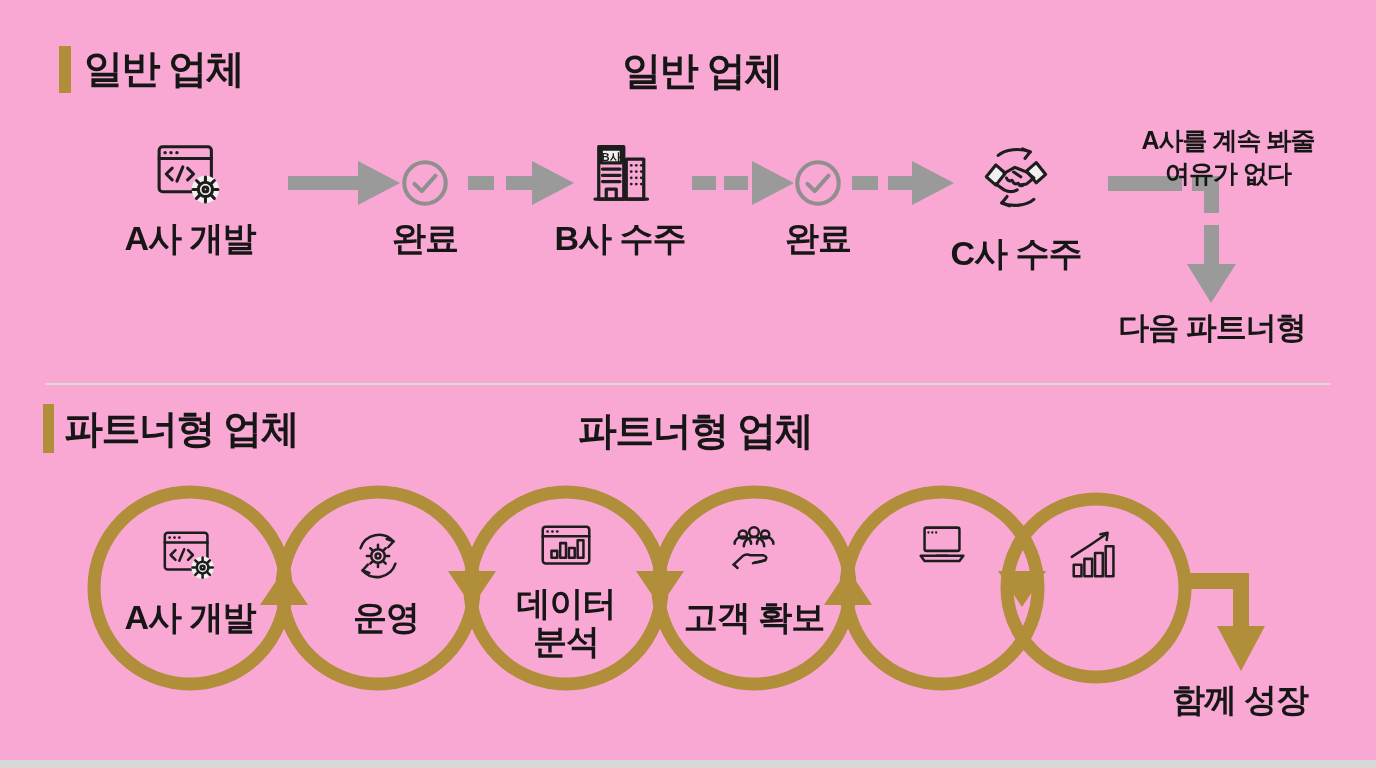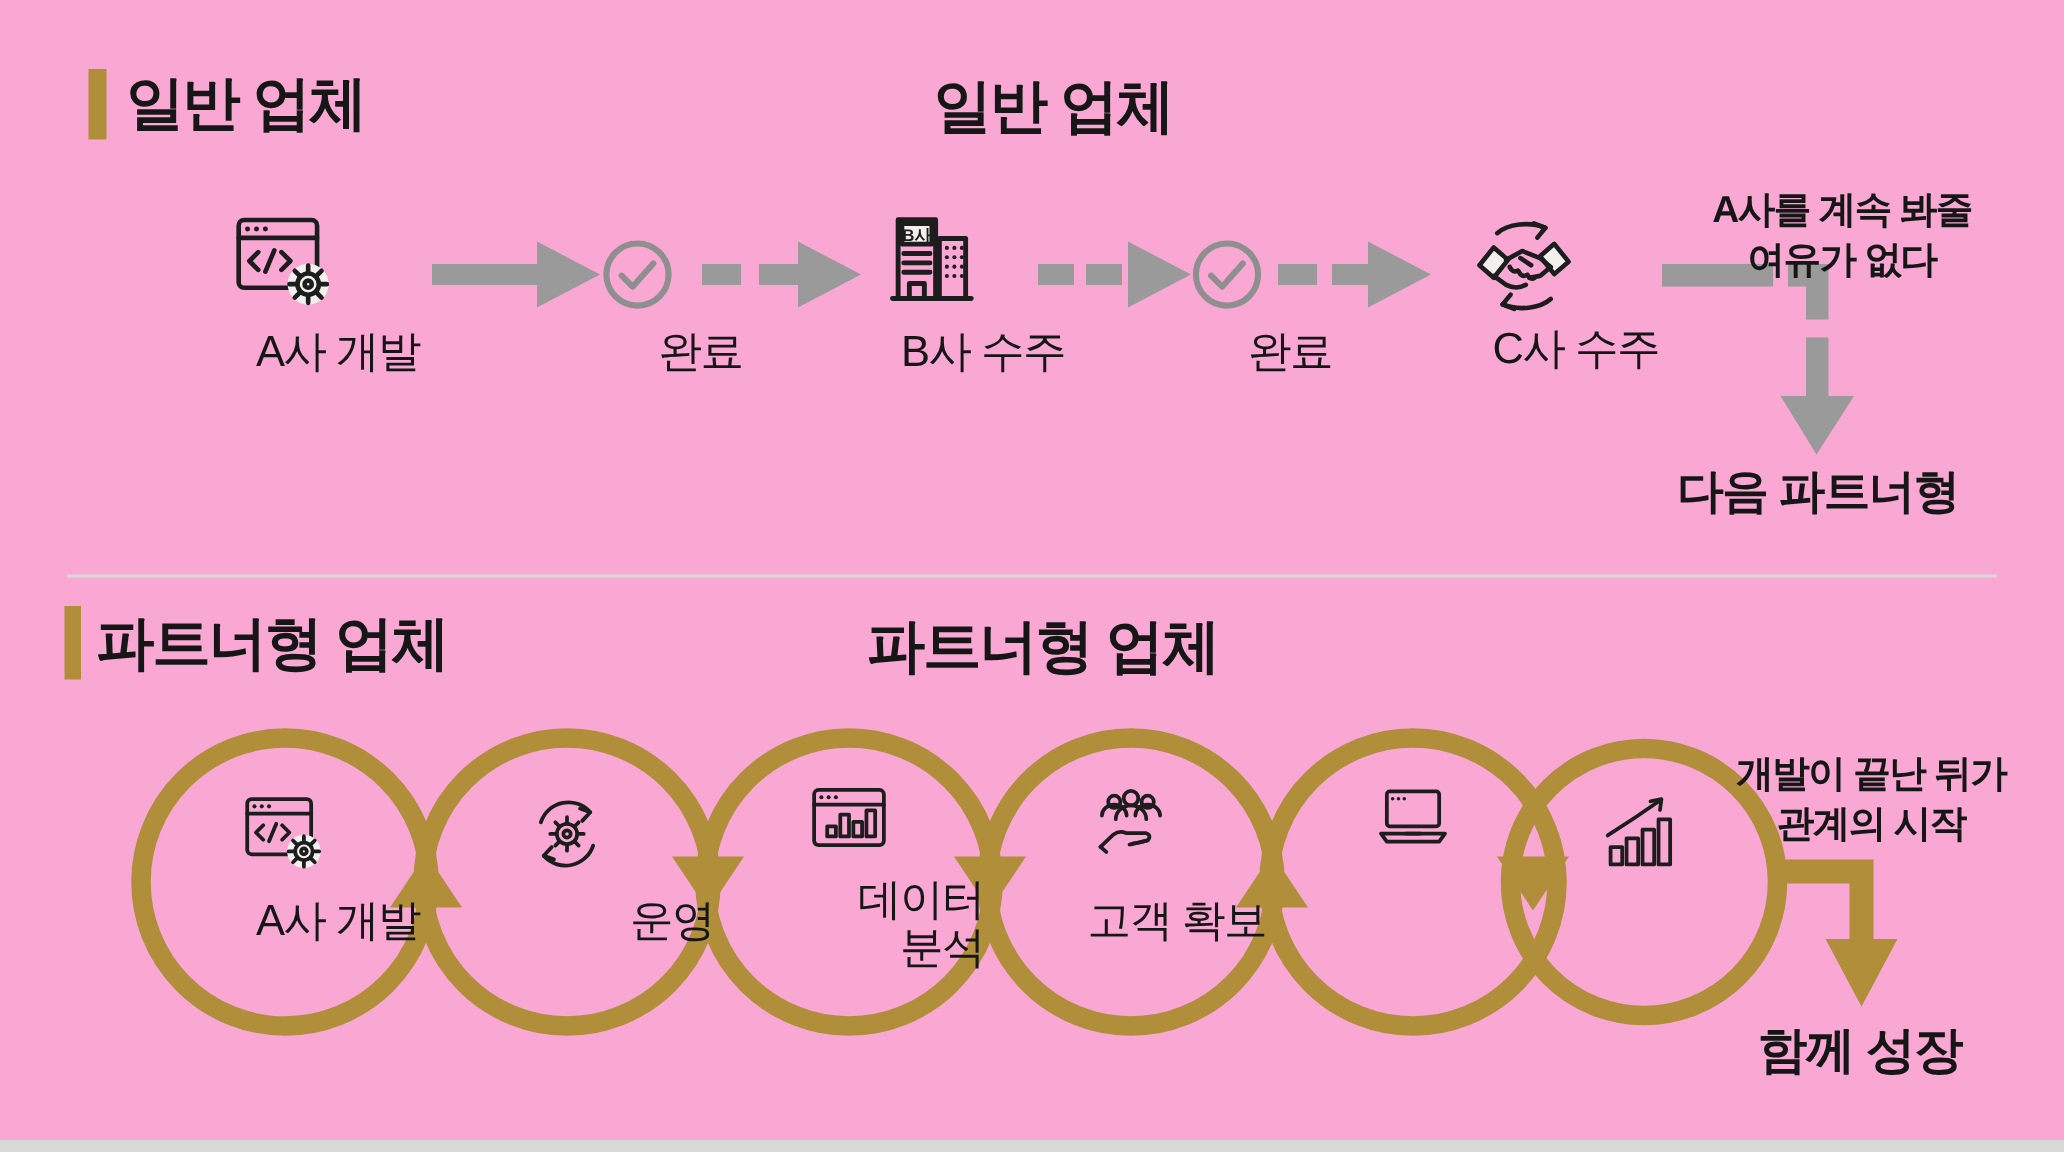--- a/index.html
+++ b/index.html
@@ -4,21 +4,21 @@
 <style>
   html,body{margin:0;padding:0;background:#d8d8d6;}
   .canvas{
     position:relative;width:1376px;height:760px;background:#f9a8d4;
     font-family:"Liberation Sans",sans-serif;color:#161616;overflow:hidden;
   }
   .abs{position:absolute;}
   .accent-bar{position:absolute;background:#B08E3A;}
   .h-left{position:absolute;font-weight:bold;font-size:39px;letter-spacing:-1.5px;white-space:nowrap;}
   .h-center{position:absolute;font-weight:bold;font-size:39px;letter-spacing:-1.5px;text-align:center;}
-  .step-label{position:absolute;font-weight:normal;font-size:29px;text-align:right;line-height:1.12;white-space:pre-line;letter-spacing:-1px;}
+  .step-label{position:absolute;font-weight:bold;font-size:34px;text-align:center;line-height:1.12;white-space:pre-line;letter-spacing:-1px;}
   .annotation{position:absolute;font-weight:bold;font-size:25px;text-align:center;line-height:1.3;white-space:pre-line;letter-spacing:-1px;margin-top:36px;}
   .outcome{position:absolute;font-weight:bold;text-align:center;white-space:nowrap;letter-spacing:-1px;}
   .divider{position:absolute;left:45px;top:383px;width:1286px;height:2px;background:#DBDAD7;}
   svg{display:block;}
   .overlay{position:absolute;left:0;top:0;pointer-events:none;}
   .ink{stroke:#1d1d1d;fill:none;stroke-width:2.6;stroke-linecap:round;stroke-linejoin:round;}
 </style>
 </head>
 <body>
 
@@ -148,21 +148,21 @@
       <path d="M30,27 L36,31"></path>
       <path d="M15,37 L22,42 Q28,45 33,42"></path>
       <path d="M24,32 q1.5,3.5 4.5,2 M29,34.5 q1.5,3.5 4.5,2 M34,36.5 q1.5,3 4,1.5"></path>
     </g>
   </svg>
 
   <div class="step-label" style="left:100px;top:219px;width:180px;">A사 개발</div>
   <div class="step-label" style="left:355px;top:219px;width:140px;">완료</div>
   <div class="step-label" style="left:530px;top:219px;width:180px;">B사 수주</div>
   <div class="step-label" style="left:748px;top:219px;width:140px;">완료</div>
-  <div class="step-label" style="left:926px;top:217px;width:180px;">C사 수주</div>
+  <div class="step-label" style="left:926px;top:234px;width:180px;">C사 수주</div>
 
   <div class="annotation" style="left:1088px;top:88px;width:280px;">A사를 계속 봐줄
 여유가 없다</div>
   <div class="outcome" style="left:1062px;top:307px;width:300px;font-size:31px;">다음 파트너형</div>
 
   <div class="divider"></div>
 
   <div class="accent-bar" style="left:43px;top:404px;width:11px;height:49px;"></div>
   <div class="h-left" style="left:64px;top:402px;">파트너형 업체</div>
   <div class="h-center" style="left:515px;top:404px;width:360px;">파트너형 업체</div>
@@ -247,17 +247,15 @@
       <path d="M44,9 l-7.5,1.5 M44,9 l-1,7.5"></path>
     </g>
   </svg>
 
   <div class="step-label" style="left:100px;top:598px;width:180px;">A사 개발</div>
   <div class="step-label" style="left:296px;top:598px;width:180px;">운영</div>
   <div class="step-label" style="left:476px;top:584px;width:180px;">데이터
 분석</div>
   <div class="step-label" style="left:664px;top:598px;width:180px;">고객 확보</div>
 
-  <div class="annotation" style="left:1125px;top:464px;width:245px;">개발이 끝난 뒤가
-관계의 시작</div>
   <div class="outcome" style="left:1110px;top:678px;width:260px;font-size:33px;">함께 성장</div>
 
 </div>
 
 </body></html>

